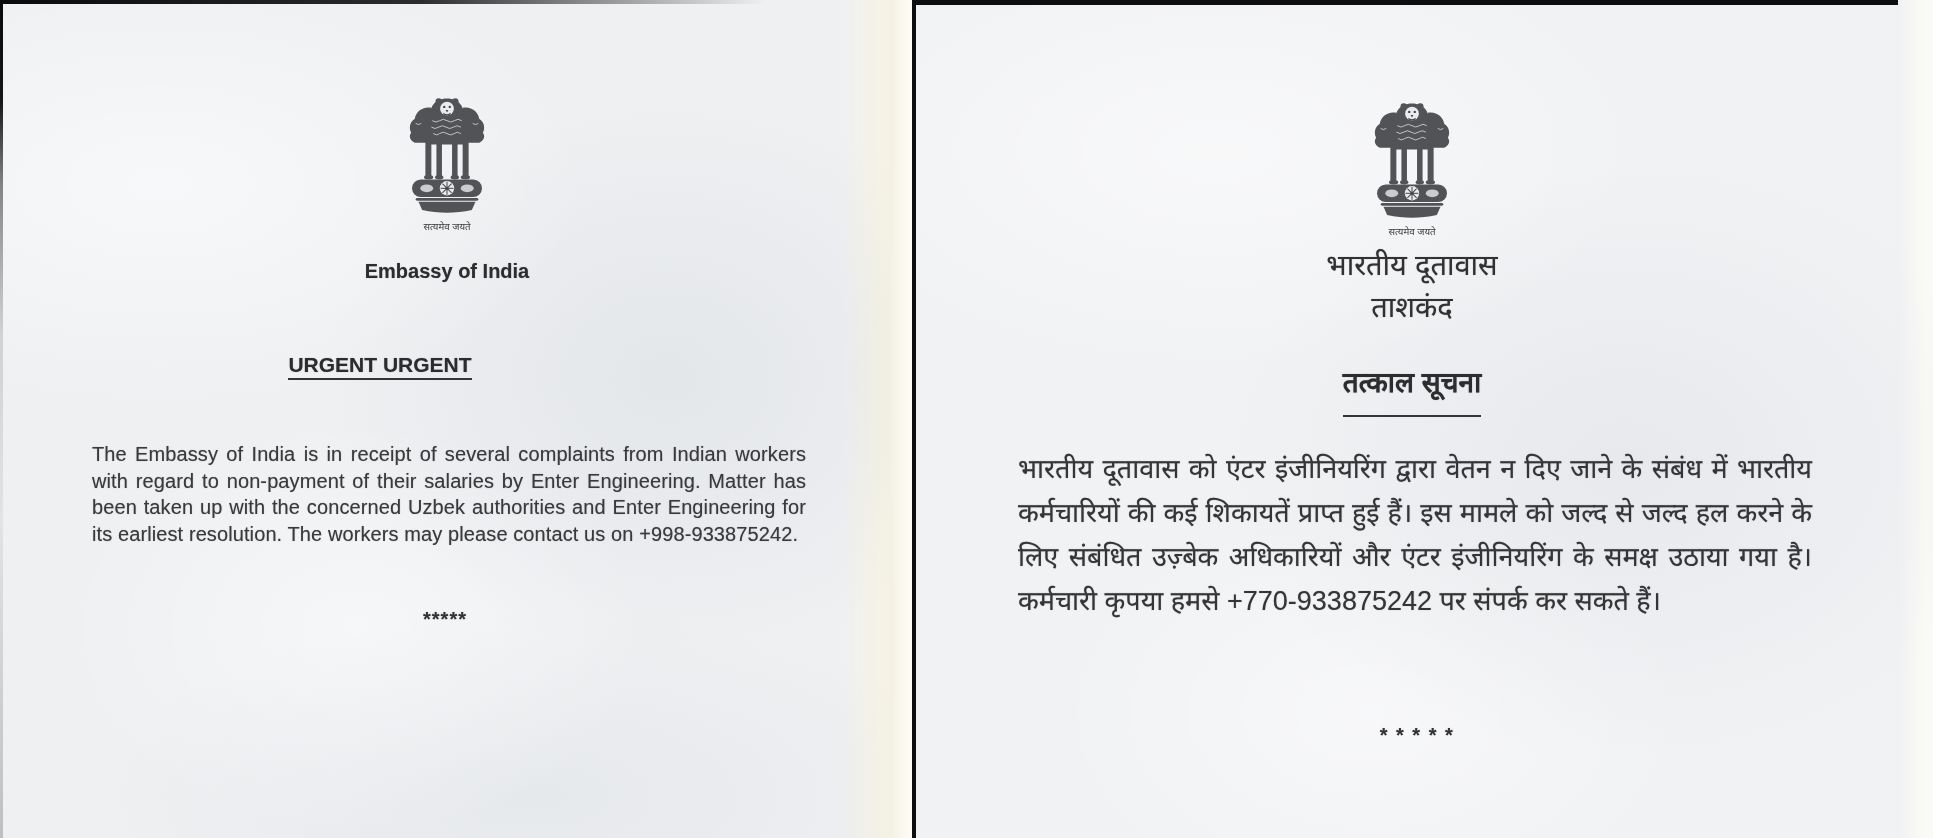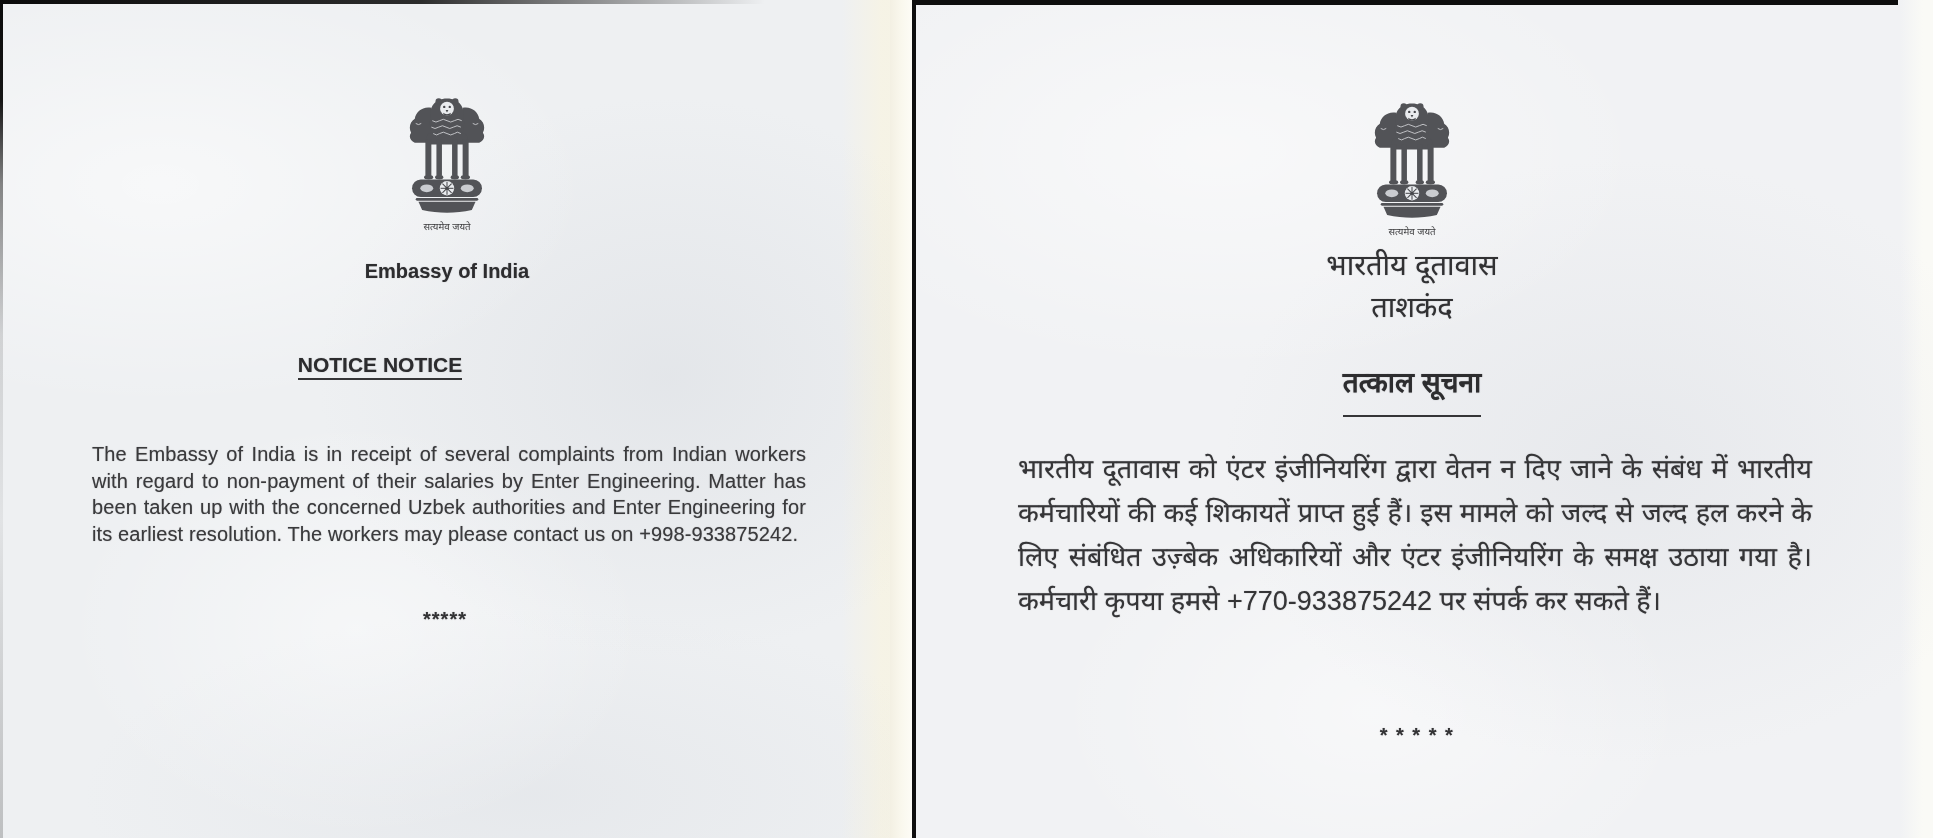--- a/index.html
+++ b/index.html
@@ -152,21 +152,21 @@
         <ellipse cx="72" cy="103.5" rx="7" ry="4.2"></ellipse>
       </g>
       <text x="50" y="149" text-anchor="middle" font-size="10.5" fill="#3c3c3e">सत्यमेव जयते</text>
     </svg>
 
     <div class="txt org-block-en">
       <div>Embassy of India</div>
     </div>
 
     <div class="txt notice-title-en">
-      <span class="underlined">NOTICE NOTICE</span>
+      <span class="underlined">URGENT URGENT</span>
     </div>
 
     <div class="txt body-en">The Embassy of India is in receipt of several complaints from Indian workers with regard to non-payment of their salaries by Enter Engineering.  Matter has been taken up with the concerned Uzbek authorities and Enter Engineering for its earliest resolution.  The workers may please contact us on +998-933875242.</div>
 
     <div class="txt stars-en">*****</div>
   </div>
 
   <div class="page-gap"></div>
 
   <div class="page page-right">

